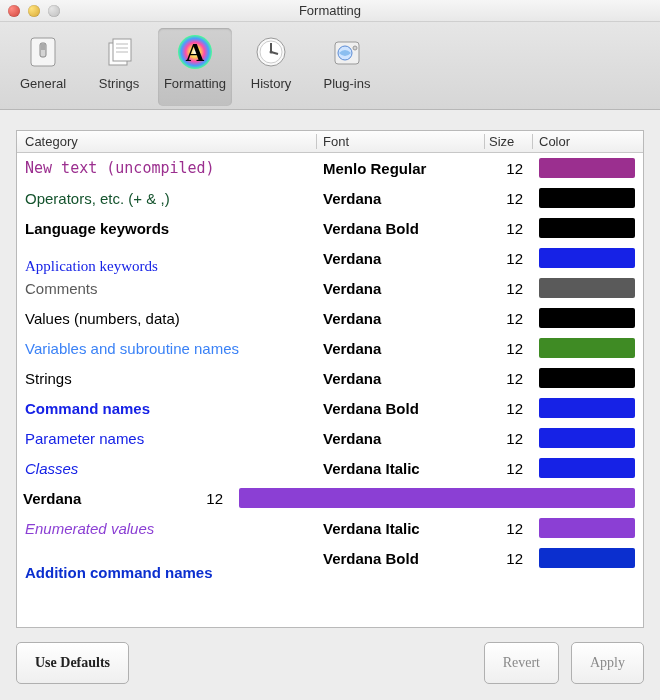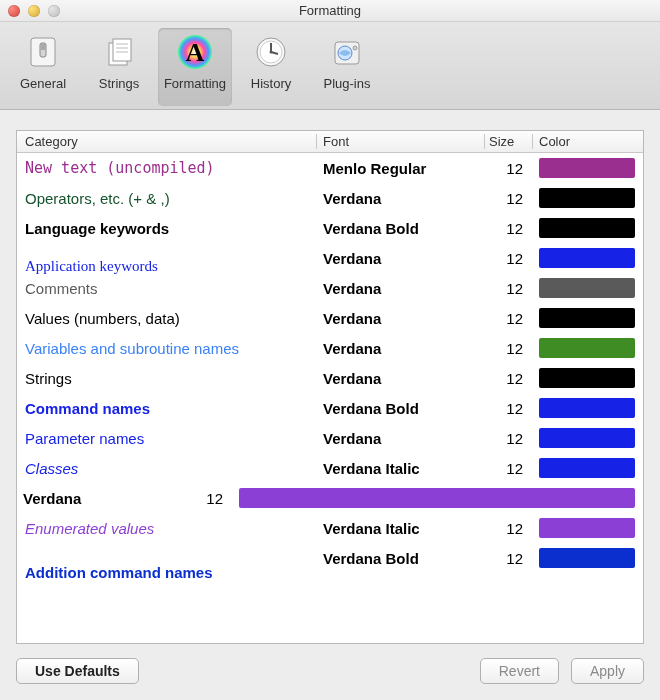--- a/index.html
+++ b/index.html
@@ -98,23 +98,23 @@
     .cell.font{width:168px; padding-left:6px; color:#000;font-weight:bold;}
     .cell.size{width:48px; text-align:right; padding-right:10px; color:#000;}
     .cell.color{flex:1; padding:3px 8px 3px 6px;}
     .swatch{height:20px; width:100%; border-radius:2px;}
     .button-bar{
       display:flex; justify-content:space-between; align-items:center;
       padding-top:14px;
     }
     .button-group{display:flex; gap:12px;}
     button.mac {
-      font-family: Liberation Sans, sans-serif;
+      font-family: Liberation Serif, serif;
       font-size:14px;
-      padding: 4px 18px;
+      padding: 12px 18px;
       border-radius:5px;
       border:1px solid #b0b0b0;
       background:linear-gradient(#ffffff,#efefef);
       box-shadow: 0 1px 0 rgba(255,255,255,0.6) inset;
       color:#222;
       cursor:default;
     }
     button.mac.dim{color:#8a8a8a;}
     button.mac.bold{font-weight:bold;}
   </style>

